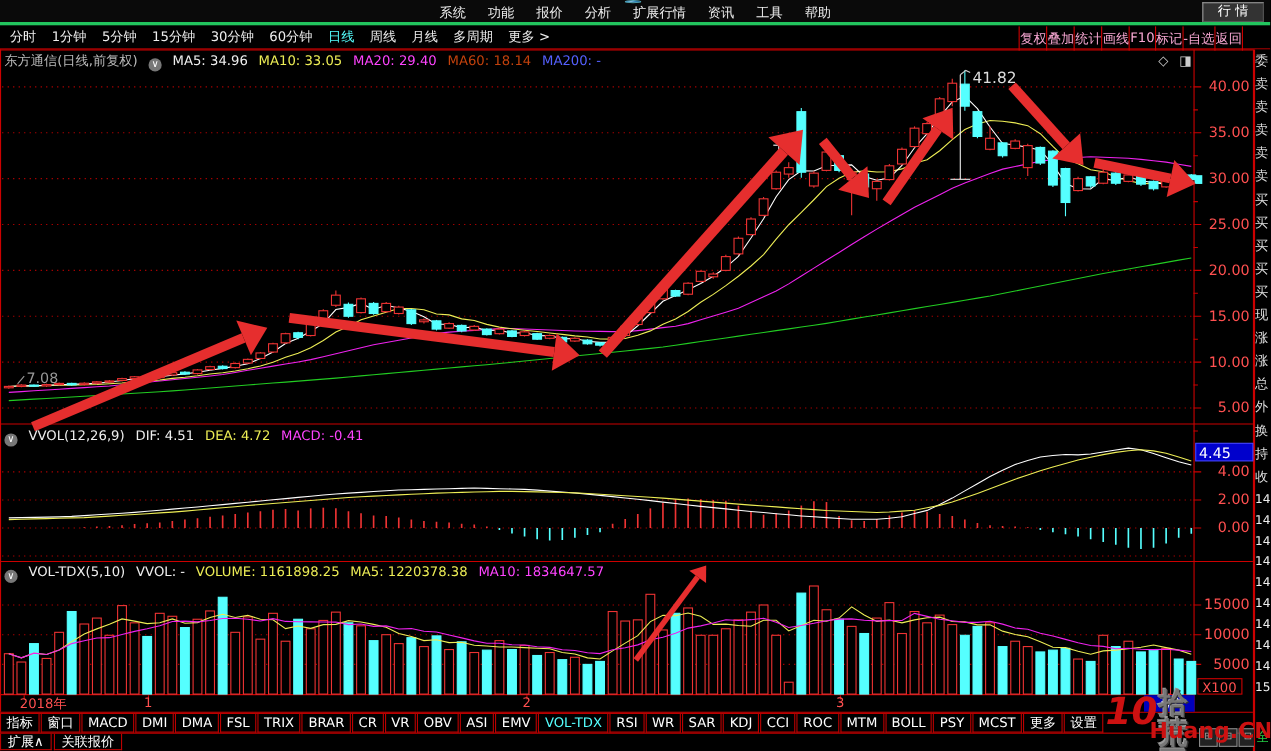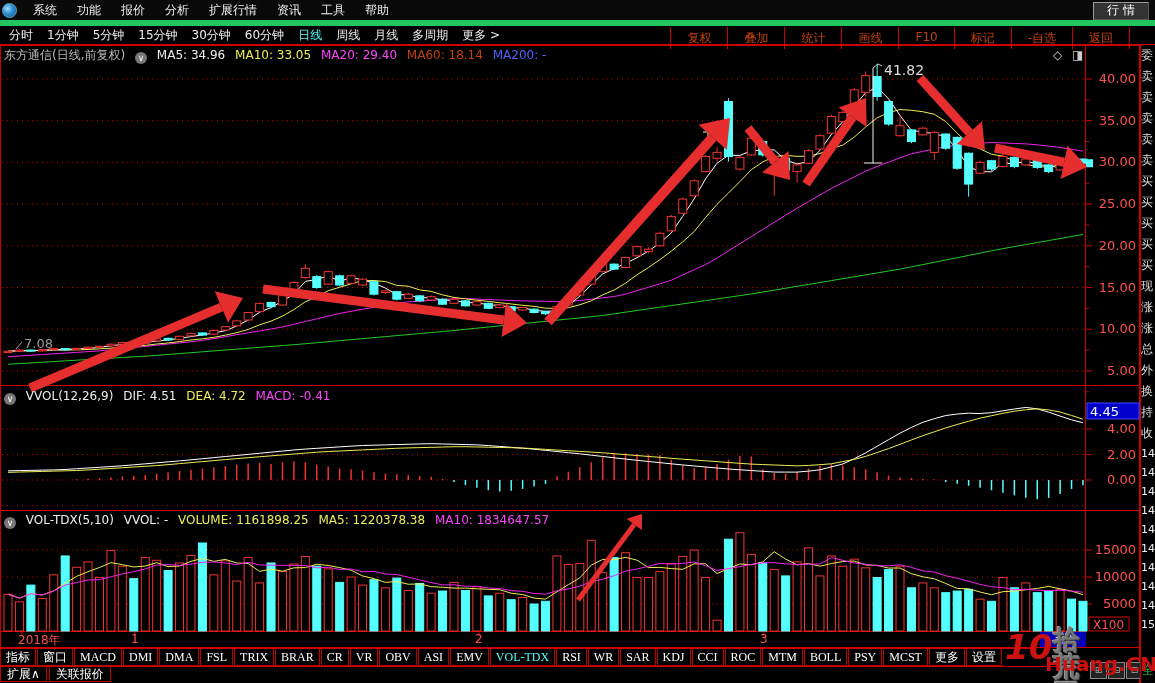--- a/index.html
+++ b/index.html
@@ -1,53 +1,53 @@
 <!DOCTYPE html>
 <html><head>
 <meta charset="utf-8">
 <style>
   html,body{margin:0;padding:0;background:#000;}
   #app{position:relative;width:1155px;height:683px;background:#000;overflow:hidden;
        font-family:"DejaVu Sans","Liberation Sans",sans-serif;font-size:12px;color:#ddd;}
   
   #menubar{position:absolute;left:0;top:0;width:1155px;height:20px;background:#0a0a0a;
-           border-bottom:1px solid #222;display:flex;align-items:center;}
+           border-bottom:1px solid #222;display:flex;align-items:center;flex-direction:column;}
   #logo{width:15px;height:15px;margin:0 6px 0 2px;border-radius:50%;
         background:radial-gradient(circle at 35% 35%,#9fd8ff 0%,#2f8fd0 45%,#0b4f8a 100%);
         border:1px solid #5ab;box-sizing:border-box;}
   .menu-item{color:#eee;margin:0 10px;cursor:default;white-space:nowrap;}
   #title-center{position:absolute;left:0;right:0;text-align:center;color:#eee;pointer-events:none;}
   #quote-btn{position:absolute;right:6px;top:2px;width:54px;height:16px;line-height:15px;text-align:center;
              color:#fff;background:#333;border:1px solid #999;border-right-color:#555;border-bottom-color:#555;}
   
   #periodbar{position:absolute;left:0;top:20px;width:1155px;height:25px;background:#000;
-             border-top:6px solid #22c55e;border-bottom:1px solid #c00;box-sizing:border-box;
+             border-top:3px solid #22c55e;border-bottom:1px solid #c00;box-sizing:border-box;
              display:flex;align-items:center;}
   .period-item{color:#eee;margin:0 7px;white-space:nowrap;}
   .period-item.active{color:#55ffff;}
   #period-right{position:absolute;right:25px;top:1px;height:22px;display:flex;}
-  .pr-btn{color:#c2410c;border-left:1px solid #c00;padding:3px 16px;white-space:nowrap;text-align:right;}
+  .pr-btn{color:#f9a8d4;border-left:1px solid #c00;padding:3px 0;white-space:nowrap;text-align:right;}
   .pr-btn:last-child{border-right:1px solid #c00;}
   
   .panel-header{position:absolute;left:4px;height:15px;white-space:nowrap;z-index:5;}
   .panel-header span{margin-right:6px;}
   .collapse-icon{display:inline-block;width:12px;height:12px;border-radius:50%;background:#777;
                  color:#fff;font-size:9px;line-height:12px;text-align:center;vertical-align:-2px;margin-right:4px;}
   .c-white{color:#eee}.c-yellow{color:#eded55}.c-magenta{color:#ff44ff}.c-green{color:#c2410c}
   .c-blue{color:#5560ff}.c-gray{color:#bbb}
   
   #chartsvg{position:absolute;left:0;top:0;z-index:1;}
   
   #dateaxis{position:absolute;left:0;top:632px;width:1140px;height:15px;z-index:4;}
   .date-label{position:absolute;top:0;color:#ff5050;}
   #cursor-date{position:absolute;top:0;left:1040px;width:46px;height:15px;background:#0000bb;color:#fff;
                text-align:center;line-height:15px;}
   
   #indicatorbar{position:absolute;left:0;top:648px;width:1032px;height:18px;display:flex;z-index:4;
-                border-top:1px solid #c00;box-sizing:border-box;font-family:Liberation Serif, serif;}
+                border-top:1px solid #c00;box-sizing:border-box;}
   .ind-item{border:1px solid #b00;border-top:none;color:#fff;padding:1px 5px;margin-right:1px;white-space:nowrap;height:14px;line-height:14px;}
   .ind-item.active{color:#55ffff;}
   #bottombar{position:absolute;left:0;top:666px;width:1155px;height:17px;display:flex;z-index:4;
              border-top:1px solid #c00;box-sizing:border-box;text-align:center;}
   .bb-item{border:1px solid #b00;border-top:none;color:#fff;padding:0 6px;margin-right:2px;height:14px;line-height:14px;}
   
   #sidebar{position:absolute;left:1140px;top:45px;width:15px;height:638px;border-left:1px solid #c00;
            overflow:hidden;z-index:6;background:#000;}
   .sb-char{height:21px;line-height:21px;color:#ddd;font-size:12px;}
   .sb-num{height:19px;line-height:19px;color:#eee;font-size:11px;}

